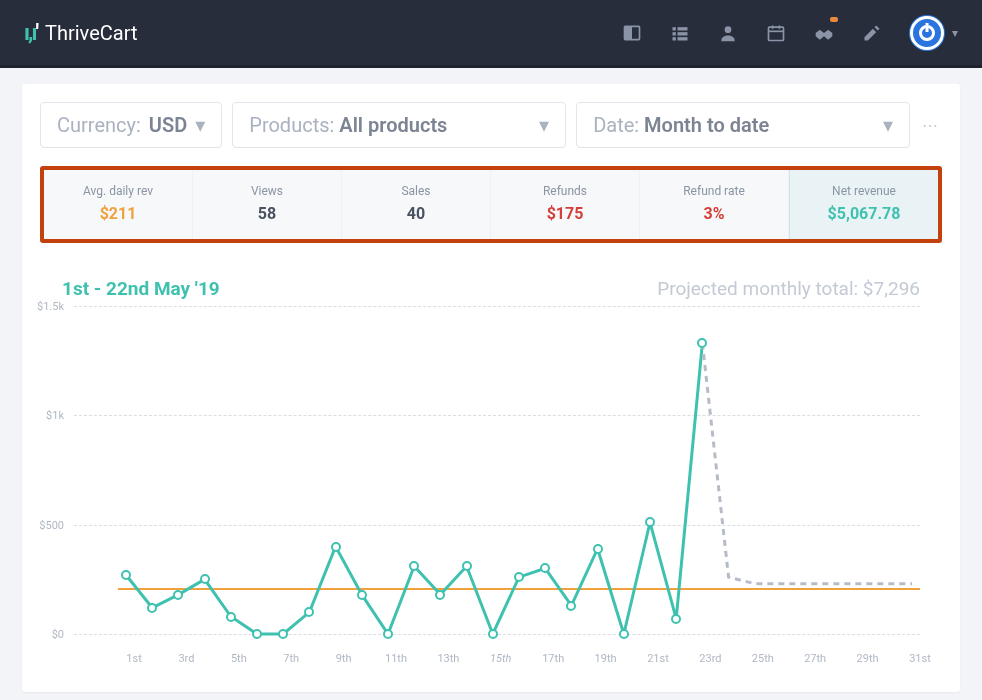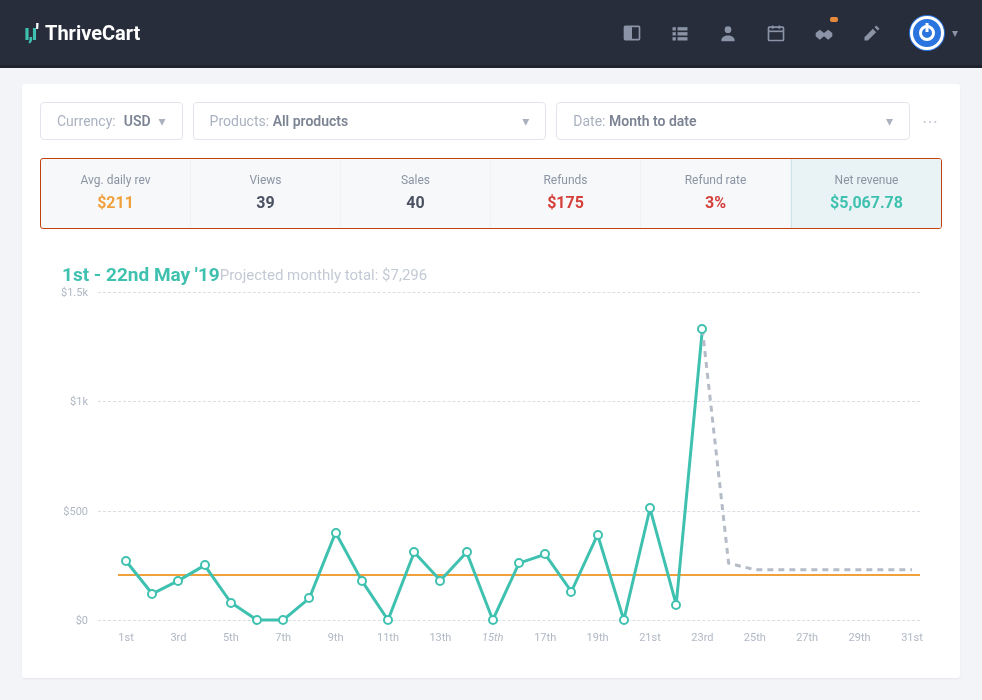--- a/index.html
+++ b/index.html
@@ -1,64 +1,64 @@
 <!DOCTYPE html>
 <html><head>
 <meta charset="utf-8">
 <style>
   * { box-sizing: border-box; margin: 0; padding: 0; }
   body { font-family: -apple-system, BlinkMacSystemFont, "Segoe UI", Roboto, sans-serif; background: #f2f4f7; width: 982px; height: 700px; overflow: hidden; }
   .topbar { background: #272d3a; height: 68px; display: flex; align-items: center; padding: 0 24px; justify-content: space-between; border-bottom: 3px solid #1e232d; }
   .logo { display: flex; align-items: center; gap: 8px; }
   .logo-icon { color: #3fc1b0; font-size: 22px; font-weight: bold; letter-spacing: -2px; }
-  .logo-text { color: #fff; font-size: 20px; font-weight: 700; }
+  .logo-text { color: #fff; font-size: 20px; font-weight: 400; }
   .nav-icons { display: flex; align-items: center; gap: 28px; }
   .nav-icon { color: #8a94a6; cursor: pointer; display: flex; align-items: center; position: relative; }
   .nav-icon svg, .nav-icon .glyph { width: 20px; height: 20px; display: block; }
   .notif-dot { position:absolute; top:-6px; right:-4px; width:8px; height:5px; background:#e88a3c; border-radius:2px; }
   .power-wrap { display: flex; align-items: center; gap: 8px; }
   .power-btn { width: 34px; height: 34px; border-radius: 50%; background: #2a74e0; display:flex; align-items:center; justify-content:center; border:3px solid #fff; box-shadow: 0 0 0 1px #2a74e0; }
   .power-btn .ring { width:16px; height:16px; border:3px solid #fff; border-radius:50%; position:relative; }
   .power-btn .ring::after { content:''; position:absolute; left:50%; top:-5px; width:3px; height:9px; background:#fff; transform:translateX(-50%); }
   .caret-down { color:#8a94a6; font-size:12px; }
 
   .main { padding: 16px 22px; }
   .card { background: #fff; border-radius: 3px; box-shadow: 0 1px 2px rgba(0,0,0,0.05); padding: 18px 18px 10px; }
   .filters { display:flex; gap:10px; align-items:center; margin-bottom: 18px; }
   .btn-compare { background:#6a7ad8; color:#fff; border:none; border-radius:4px; padding: 10px 16px; font-size:14px; font-weight:500; cursor:pointer; }
-  .pill { background:#fff; border:1px solid #e2e6ec; border-radius:4px; padding: 10px 16px; display:flex; align-items:center; gap:8px; font-size:14px; cursor:pointer; }
+  .pill { background:#fff; border:1px solid #e2e6ec; border-radius:4px; padding: 10px 16px; display:flex; align-items:center; gap:8px; font-size:20px; cursor:pointer; }
   .pill .lbl { color:#aab2c0; }
   .pill .val { color:#7c8494; font-weight:600; }
   .pill.grow { flex:1; justify-content:space-between; }
   .chev { color:#aab2c0; }
   .dots { color:#c4cad4; letter-spacing:2px; cursor:pointer; padding:0 2px; }
 
-  .stats { display:flex; background:#f7f8fa; border-radius:3px; overflow:hidden; border:1px solid #c2410c;align-items:center; }
+  .stats { display:flex; background:#f7f8fa; border-radius:3px; overflow:hidden; border:4px solid #c2410c;align-items:center; }
   .stat { flex:1; text-align:center; padding: 14px 6px 16px; border-right:1px solid #eef1f5; }
   .stat:last-child { border-right:none; }
   .stat.highlight { background:#e9f3f5; border:1px solid #cfe5e9; border-radius:2px; margin:-1px -1px -1px 0; }
   .stat-label { font-size:12px; color:#8b94a3; margin-bottom:6px; }
   .stat-value { font-size:16px; font-weight:700; color:#4a5261; }
   .stat-value.orange { color:#f0a13c; }
   .stat-value.red { color:#d43f3a; }
   .stat-value.teal { color:#3fc1b0; }
 
   .chart-zone { background:#fff; margin-top:16px; border-radius:3px; padding: 18px 6px 6px 6px; }
-  .chart-head { display:flex; justify-content:flex-start; align-items:center; padding: 0 16px 6px; }
+  .chart-head { display:flex; justify-content:space-between; align-items:center; padding: 0 16px 6px; }
   .chart-title { color:#3fc1b0; font-size:19px; font-weight:700; }
-  .chart-proj { color:#c4cad4; font-size:15px; }
+  .chart-proj { color:#c4cad4; font-size:19px; }
 
   .chart { position:relative; height: 370px; }
-  .ytick { position:absolute; left:52px; right:16px; border-top:1px dashed #d9dde4; font-size:11px; color:#b0b8c4; }
+  .ytick { position:absolute; left:28px; right:16px; border-top:1px dashed #d9dde4; font-size:11px; color:#b0b8c4; }
   .ytick span { position:absolute; left:-44px; top:-7px; width:40px; text-align:right; padding-right:6px; }
   .avg-line { position:absolute; left:72px; right:16px; border-top:2px solid #f0a13c; }
   .plot { position:absolute; left:72px; right:16px; top:0; bottom:42px; }
   .plot svg { width:100%; height:100%; display:block; overflow:visible; }
   .xaxis { position:absolute; left:72px; right:16px; bottom:0; height:42px; }
-  .xtick { position:absolute; top:11px; font-size:11px; color:#b0b8c4; transform:translateX(-50%); }
+  .xtick { position:absolute; top:18px; font-size:11px; color:#b0b8c4; transform:translateX(-50%);margin-left:8px; }
 </style>
 </head>
 <body>
 
 <div class="topbar">
   <div class="logo">
     <span class="logo-icon">ı,ı<span style="color:#fff">'</span></span>
     <span class="logo-text">ThriveCart</span>
   </div>
   <div class="nav-icons">
@@ -139,21 +139,21 @@
       <span class="dots">⋯</span>
     </div>
 
     <div class="stats" id="stats">
         <div class="stat">
           <div class="stat-label">Avg. daily rev</div>
           <div class="stat-value orange">$211</div>
         </div>
         <div class="stat">
           <div class="stat-label">Views</div>
-          <div class="stat-value ">39</div>
+          <div class="stat-value ">58</div>
         </div>
         <div class="stat">
           <div class="stat-label">Sales</div>
           <div class="stat-value ">40</div>
         </div>
         <div class="stat">
           <div class="stat-label">Refunds</div>
           <div class="stat-value red">$175</div>
         </div>
         <div class="stat">

